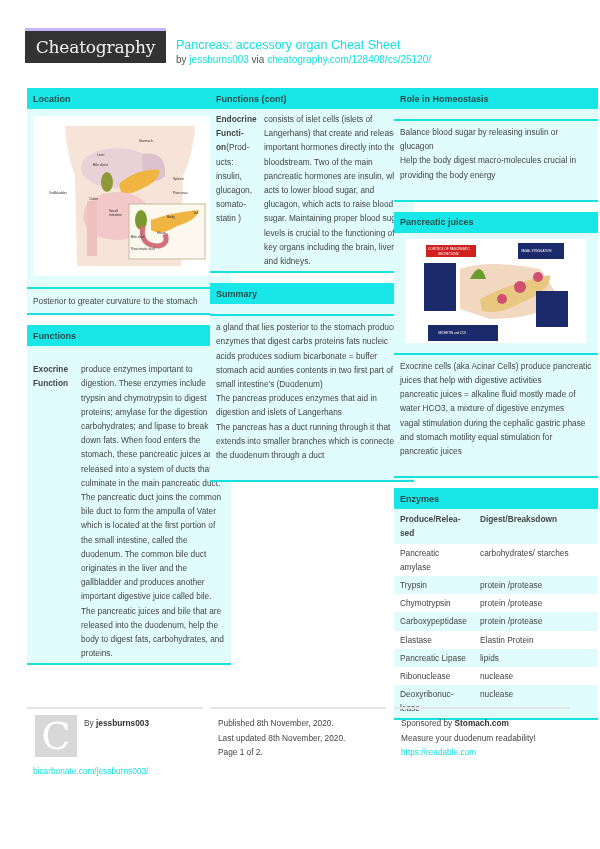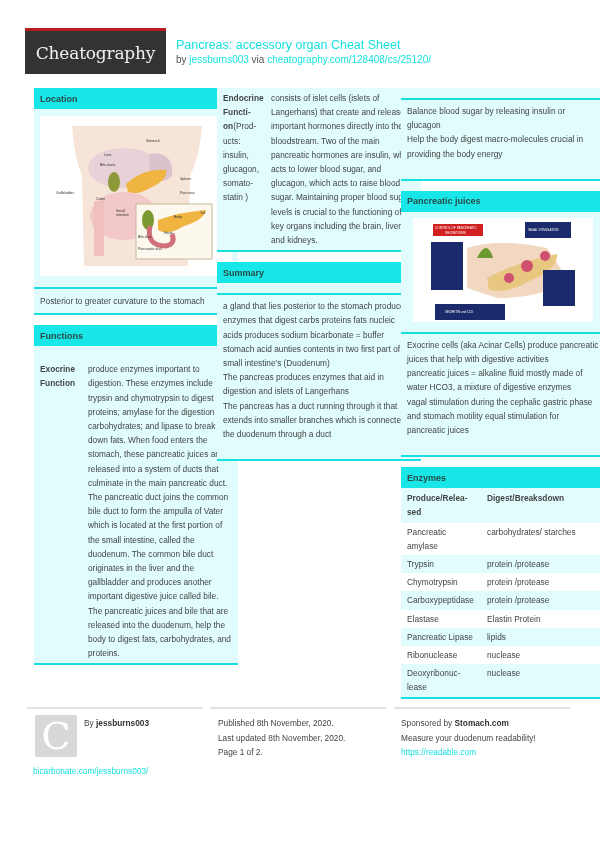--- a/index.html
+++ b/index.html
@@ -1,26 +1,26 @@
 <!DOCTYPE html>
 <html><head>
 <meta charset="utf-8">
 <style>
   * { box-sizing: border-box; margin: 0; padding: 0; }
   html, body { width: 600px; height: 849px; background: #ffffff; overflow: hidden; }
   body { font-family: "Liberation Sans", sans-serif; color: #444; position: relative; }
 
   .header { position: absolute; left: 25px; top: 28px; width: 560px; height: 48px; }
-  .logo { position: absolute; left: 0; top: 0; width: 141px; height: 46px; background: #333333; border-top: 3px solid #b91c1c; color: #f2f2f2;
+  .logo { position: absolute; left: 0; top: 0; width: 141px; height: 35px; background: #333333; border-top: 3px solid #c4b5fd; color: #f2f2f2;
           font-family: "DejaVu Serif", serif; font-size: 17px; display: flex; align-items: center; justify-content: center; letter-spacing: -0.2px; }
   .title { position: absolute; left: 151px; top: 10px; font-size: 12.5px; color: #19e0e0; }
   .byline { position: absolute; left: 151px; top: 26px; font-size: 10px; color: #555; }
   .byline .lnk { color: #19e0e0; }
 
-  .col { position: absolute; top: 88px; width: 204px; margin-left: 7px; }
+  .col { position: absolute; top: 88px; width: 204px; }
   .col1 { left: 27px; }
   .col2 { left: 210px; }
   .col3 { left: 394px; }
 
   .box { background: #e0fcfc; border-bottom: 2px solid #19e0e0; margin-bottom: 10px; }
   .box-h { background: #19e6e6; height: 21px; padding-left: 6px; font-size: 9px; font-weight: bold; color: #2a4a4a; display: flex; align-items: center; }
   .spacer { height: 12px; border-bottom: 2px solid #19e0e0; }
   .txt { font-size: 8.3px; line-height: 14.2px; padding: 3px 6px 18px 6px; color: #444; }
   .fig { padding: 7px 6px; border-bottom: 2px solid #19e0e0; }
   .fig-inner { background: #fff; width: 100%; }
@@ -96,20 +96,21 @@
     <div class="box-h">Functions</div>
     <div class="kv" style="padding-top:16px;">
       <div class="k">Exocrine Function</div>
       <div class="v">produce enzymes important to digestion. These enzymes include trypsin and chymot­rypsin to digest proteins; amylase for the digestion of carbohydrates; and lipase to break down fats. When food enters the stomach, these pancreatic juices are released into a system of ducts that culminate in the main pancreatic duct. The pancreatic duct joins the common bile duct to form the ampulla of Vater which is located at the first portion of the small intestine, called the duodenum. The common bile duct originates in the liver and the gallbladder and produces another important digestive juice called bile. The pancreatic juices and bile that are released into the duodenum, help the body to digest fats, carbohydrates, and proteins.</div>
     </div>
   </div>
 </div>
 
 <div class="col col2">
   <div class="box">
+    <div class="box-h">Functions (cont)</div>
     <div class="kv" style="padding-top:3px;">
       <div class="k" style="font-weight:normal;">
         <b>Endo­crine Functi­on</b><span>(Prod­ucts: insulin, glucagon, somato­statin )</span>
       </div>
       <div class="v">consists of islet cells (islets of Langerhans) that create and release important hormones directly into the bloodstream. Two of the main pancreatic hormones are insulin, which acts to lower blood sugar, and glucagon, which acts to raise blood sugar. Maintaining proper blood sugar levels is crucial to the functioning of key organs including the brain, liver, and kidneys.</div>
     </div>
   </div>
 
   <div class="box">
     <div class="box-h">Summary</div>
@@ -117,20 +118,21 @@
     <div class="txt" style="padding-top:4px;border-radius:27px;">
       <div>a gland that lies posterior to the stomach produces enzymes that digest carbs proteins fats nucleic acids produces sodium bicarbonate = buffer stomach acid aunties contents in two first part of small intestine's (Duodenum)</div>
       <div>The pancreas produces enzymes that aid in digestion and islets of Langerhans</div>
       <div>The pancreas has a duct running through it that extends into smaller branches which is connected to the duodenum through a duct</div>
     </div>
   </div>
 </div>
 
 <div class="col col3">
   <div class="box">
+    <div class="box-h">Role in Homeostasis</div>
     <div class="spacer"></div>
     <div class="txt" style="padding-top:4px;">
       <div>Balance blood sugar by releasing insulin or glucagon</div>
       <div>Help the body digest macro-molecules crucial in providing the body energy</div>
     </div>
   </div>
 
   <div class="box">
     <div class="box-h">Pancreatic juices</div>
     <div class="fig" style="padding:6px 12px;">

